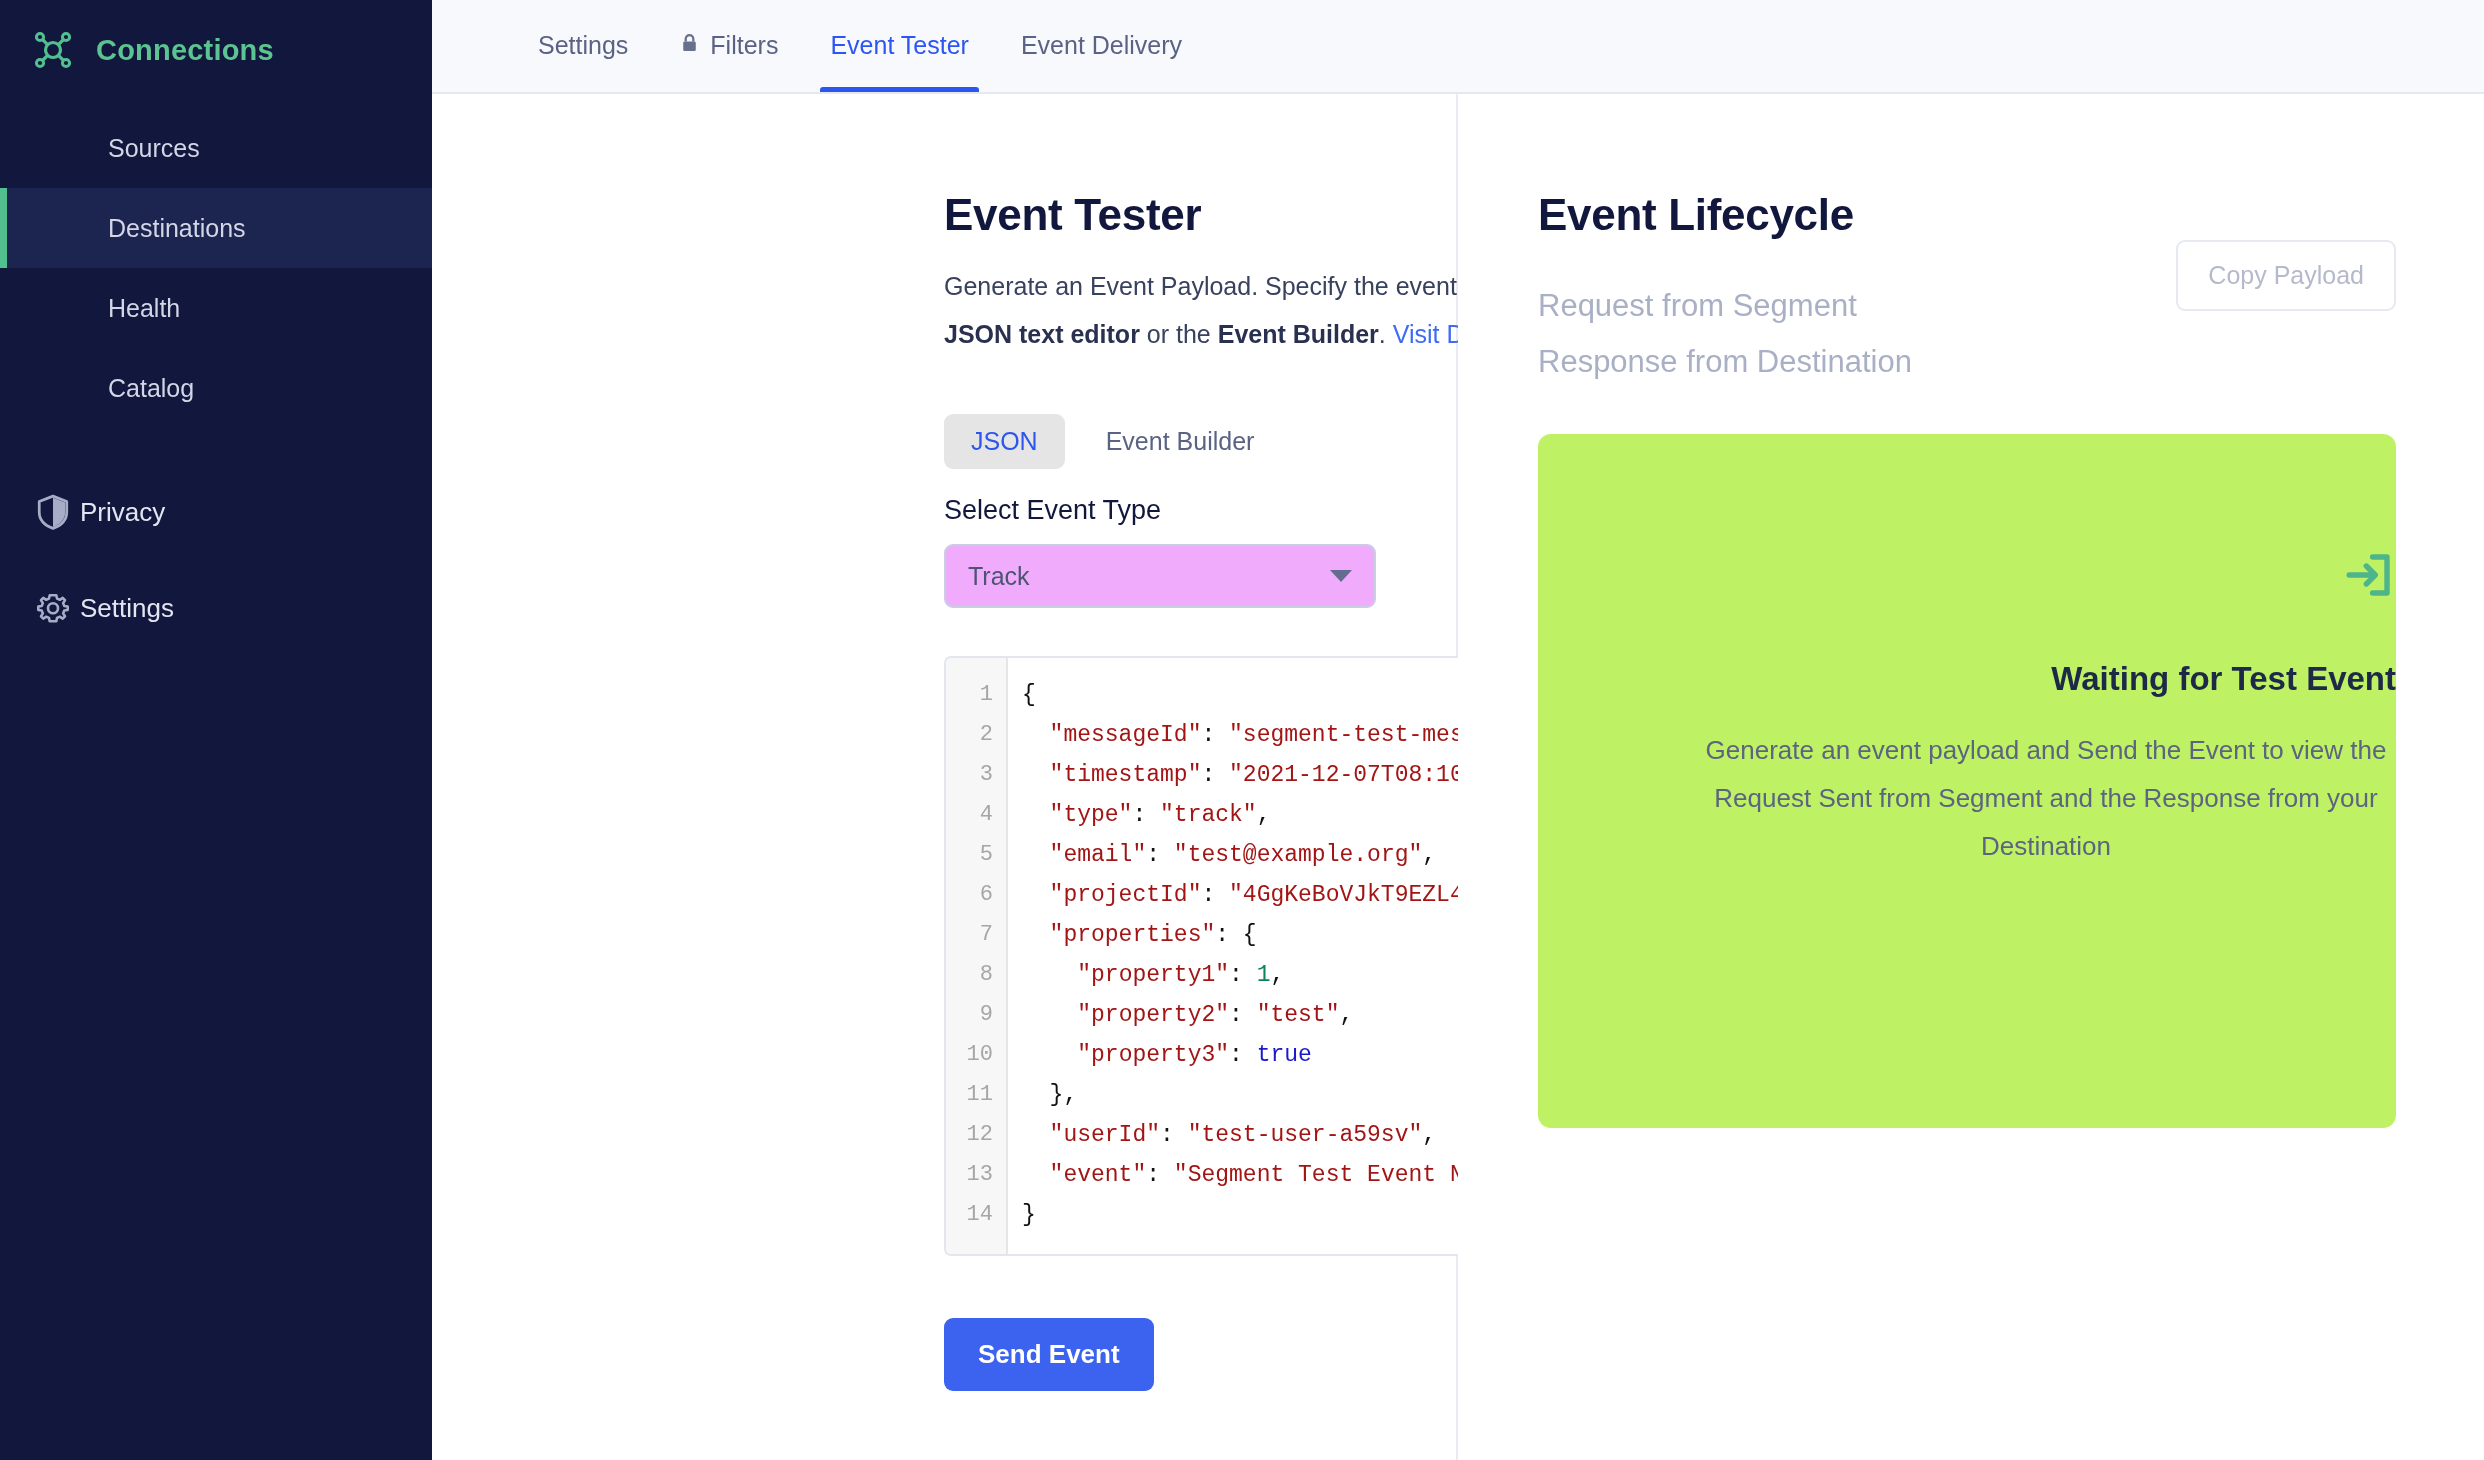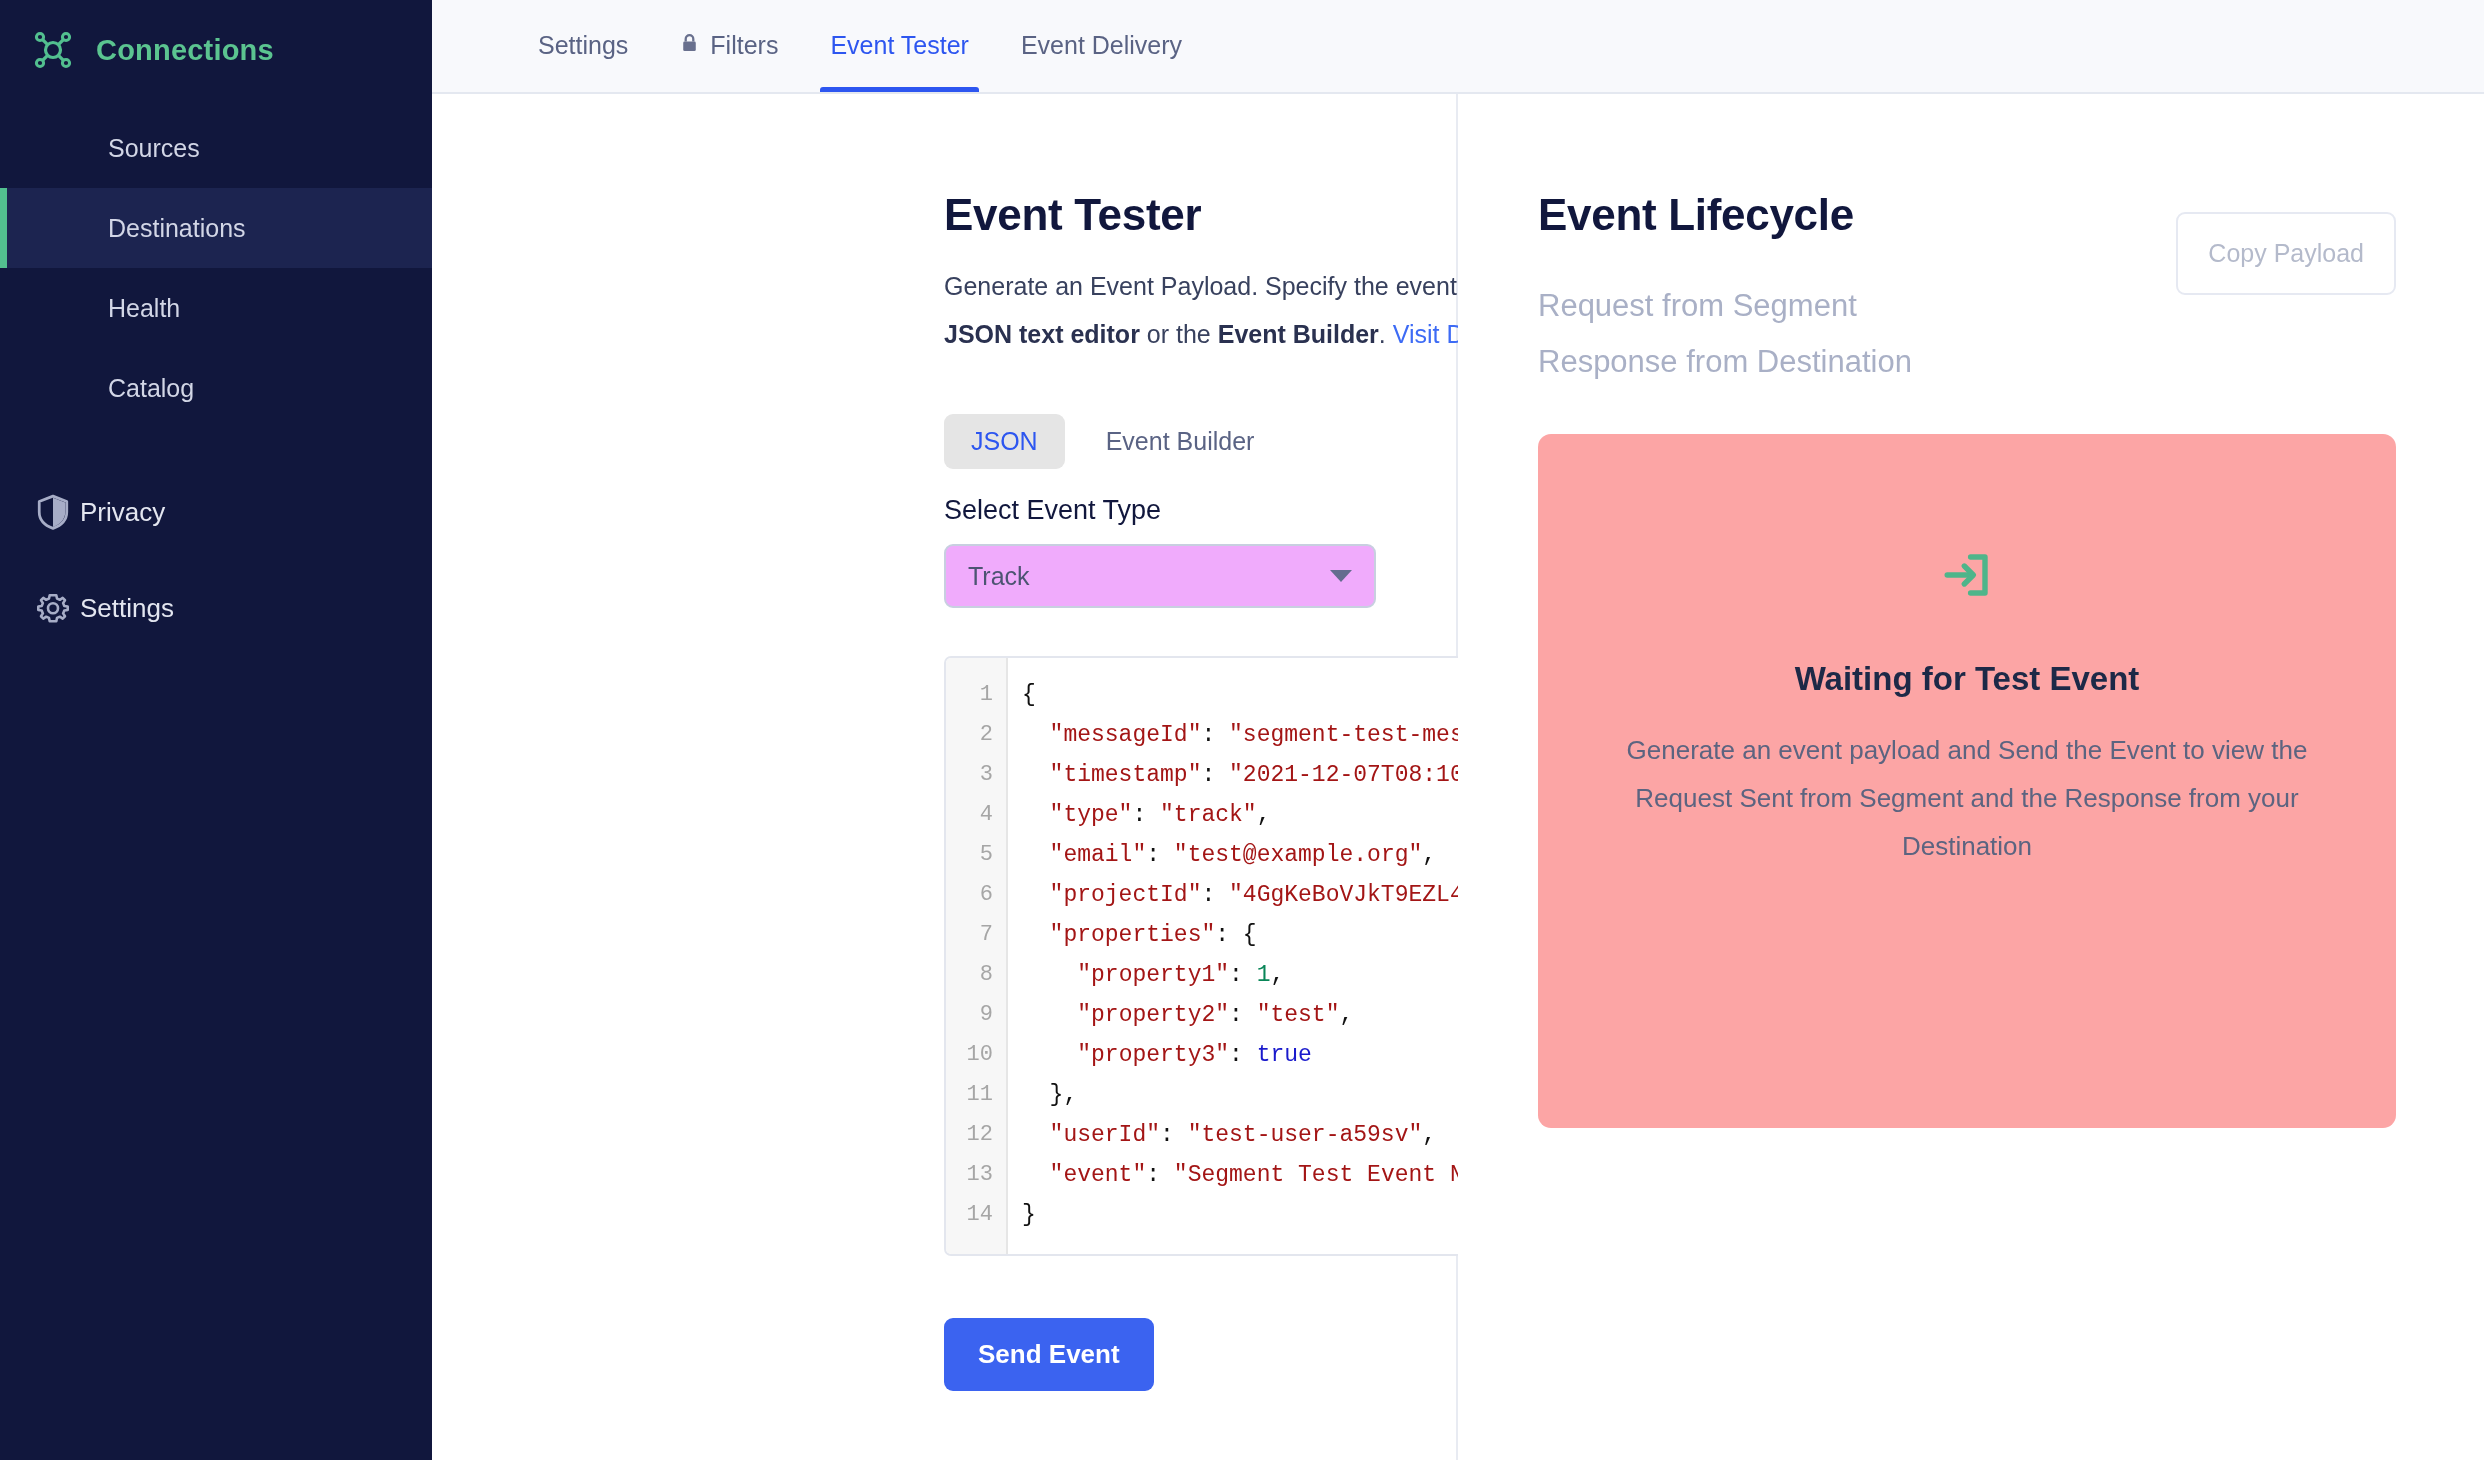--- a/index.html
+++ b/index.html
@@ -198,34 +198,34 @@
     padding: 96px 88px 0 80px;
     position: relative;
   }
   .lc-title { font-size: 44px; font-weight: 700; color: #11173d; letter-spacing: -.3px; }
   .lc-head { display: flex; justify-content: space-between; align-items: flex-start; }
   .lc-steps { margin-top: 38px; }
   .lc-step {
     font-size: 31px; color: #a9b0c6; line-height: 56px;
   }
   .copy-btn {
-    margin-top: 22px;
+    margin-top: 50px;
     border: 2px solid #e6e9f2; border-radius: 9px;
     background: #ffffff; color: #b4bacb;
-    font-size: 25px; padding: 25px 30px;
+    font-size: 25px; padding: 19px 30px;
     font-family: inherit;
     cursor: default;
   }
   .waiting-card {
     margin-top: 44px;
-    background: #fca5a5;
+    background: #bef264;
     border-radius: 13px;
     height: 694px;
     display: flex; flex-direction: column;
-    align-items: center;
+    align-items: flex-end;
     padding-top: 114px;
   }
   .waiting-icon { width: 54px; height: 54px; }
   .waiting-title {
     margin-top: 58px;
     font-size: 33px; font-weight: 700; color: #1d2947;
   }
   .waiting-desc {
     margin-top: 28px;
     width: 700px; text-align: center;

